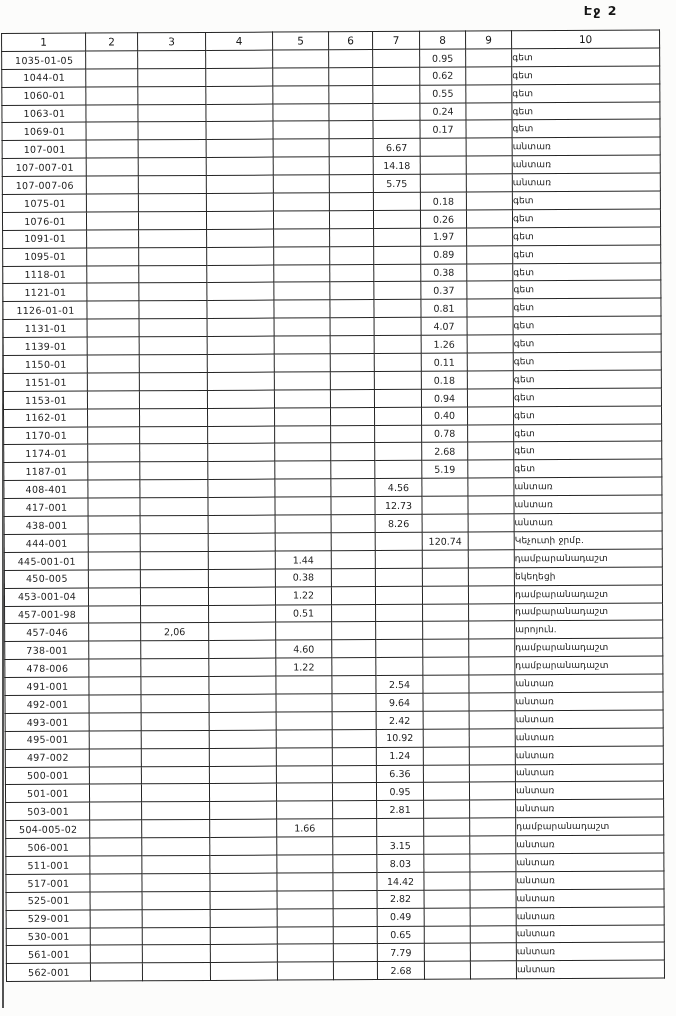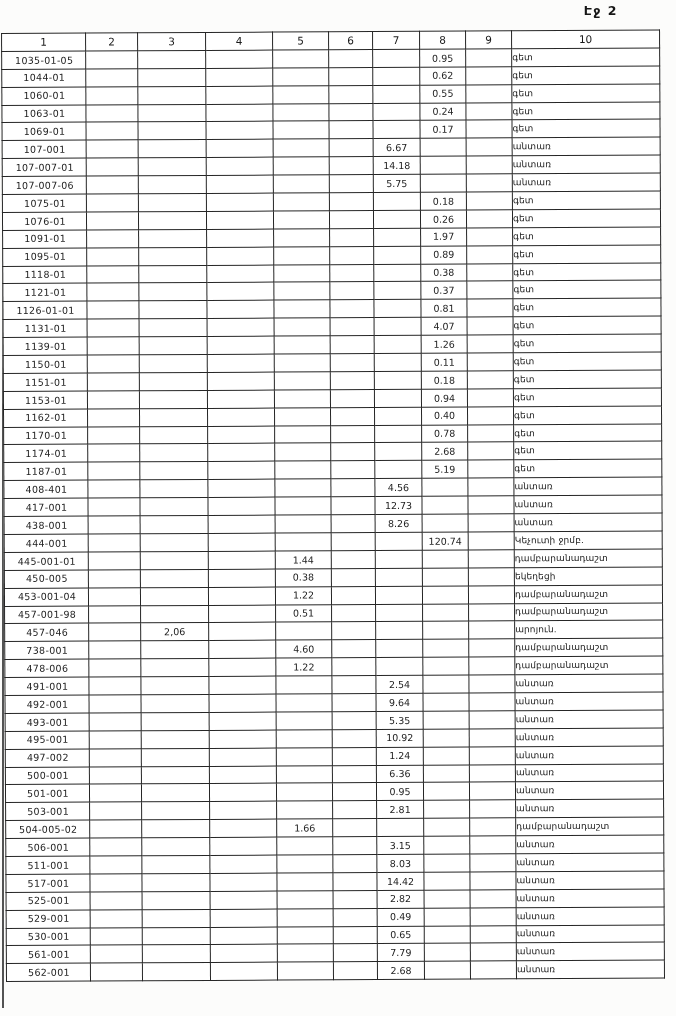--- a/index.html
+++ b/index.html
@@ -568,21 +568,21 @@
             <td class="val"></td>
             <td class="cat">անտառ</td>
           </tr>
           <tr>
             <td class="id">493-001</td>
             <td class="val"></td>
             <td class="val"></td>
             <td class="val"></td>
             <td class="val"></td>
             <td class="val"></td>
-            <td class="val">5.35</td>
+            <td class="val">2.42</td>
             <td class="val"></td>
             <td class="val"></td>
             <td class="cat">անտառ</td>
           </tr>
           <tr>
             <td class="id">495-001</td>
             <td class="val"></td>
             <td class="val"></td>
             <td class="val"></td>
             <td class="val"></td>

